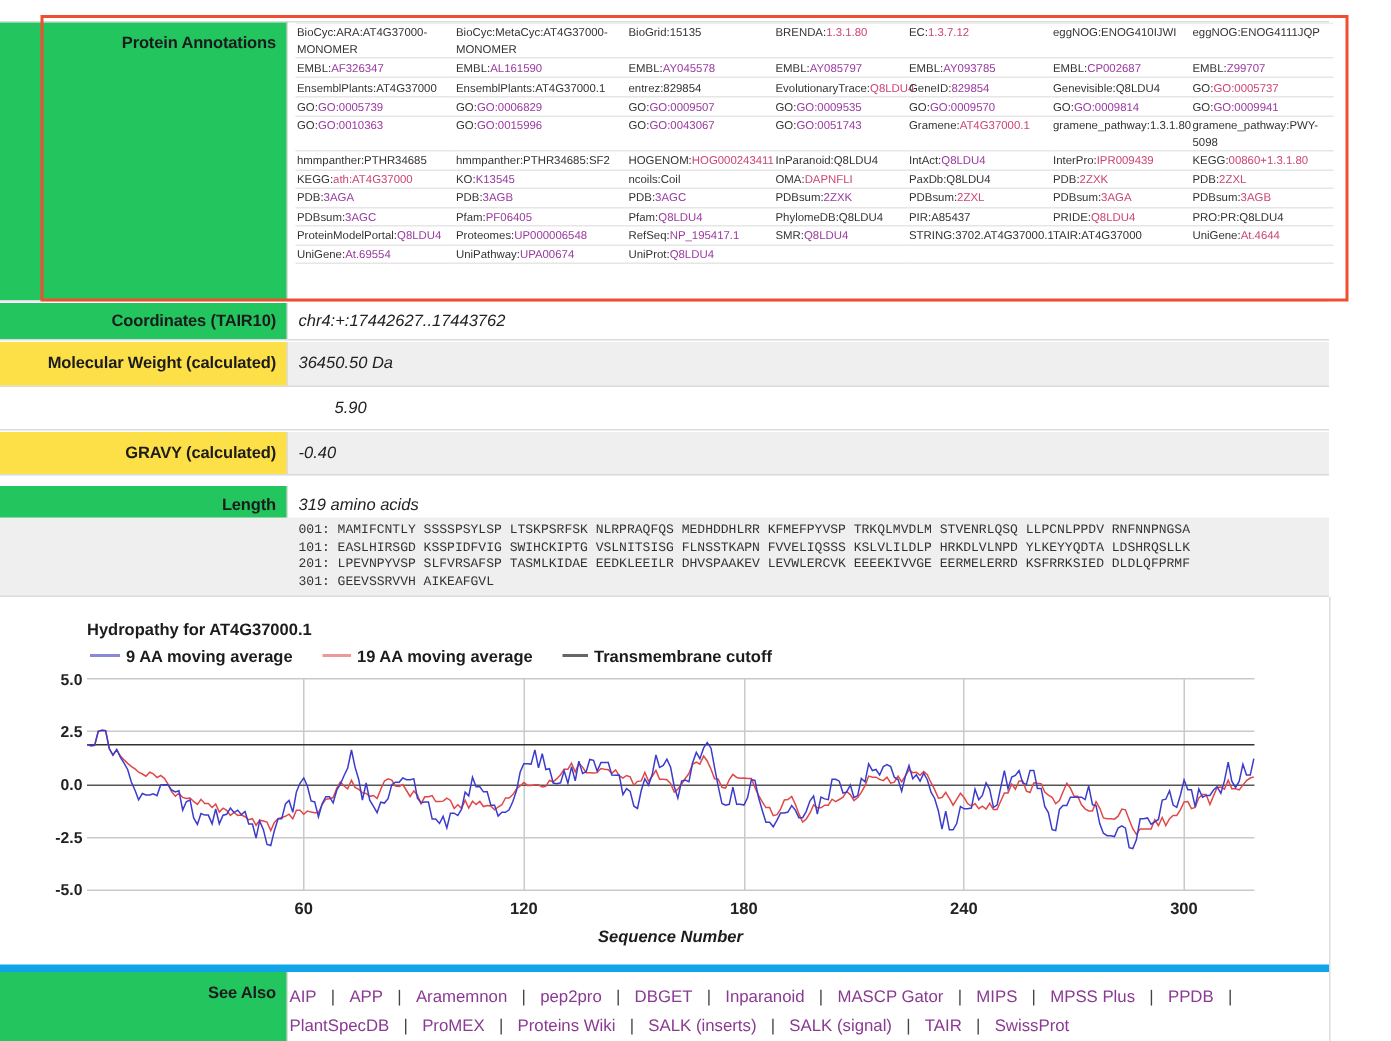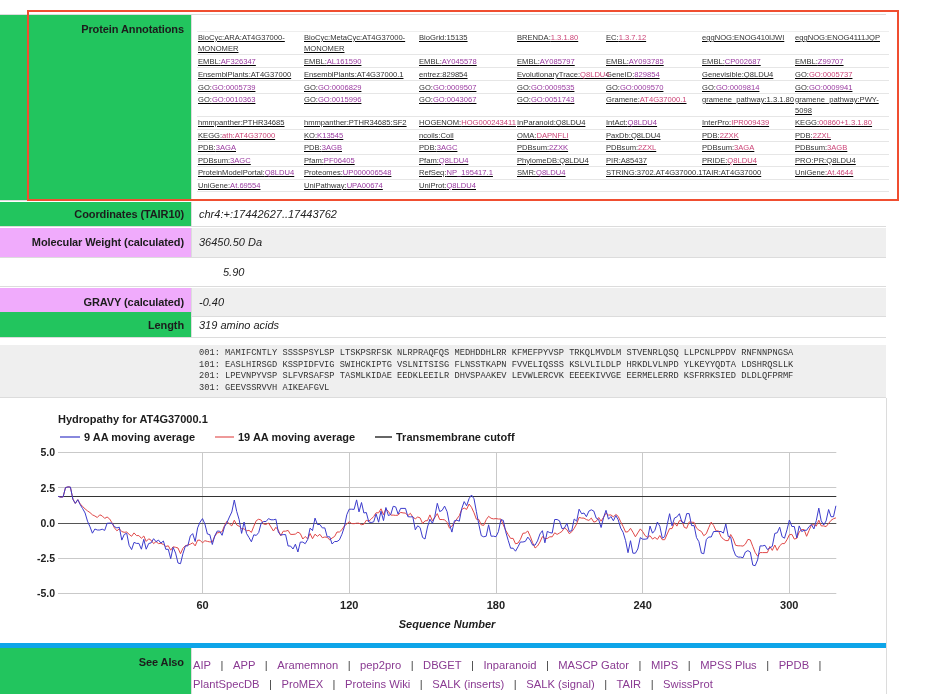--- a/index.html
+++ b/index.html
@@ -3,22 +3,22 @@
 <style>
 *{margin:0;padding:0;box-sizing:border-box;}
 html,body{width:927px;height:694px;background:#fff;font-family:"Liberation Sans",sans-serif;position:relative;overflow:hidden;}
 .abs{position:absolute;}
 .row{position:absolute;left:0;width:886px;border-bottom:1px solid #dcdcdc;}
 .lab{position:absolute;left:0;top:0;bottom:0;width:192px;background:#22c55e;border-right:1px solid #dcdcdc;}
 .lab span{position:absolute;right:7px;font-weight:bold;font-size:11px;color:#1c1c1c;letter-spacing:-0.1px;white-space:nowrap;}
 .val{position:absolute;left:193px;right:0;top:0;bottom:0;}
 .vtext{position:absolute;left:6px;font-size:11px;color:#222;font-style:italic;}
 .stripe{background:#efefef;}
-.stripe .lab{background:#f0abfc;}
-table.anno{border-collapse:collapse;table-layout:fixed;width:692px;margin-left:4px;margin-top:16px;text-decoration:underline;}
+.stripe .lab{background:#fde047;}
+table.anno{border-collapse:collapse;table-layout:fixed;width:692px;margin-left:4px;margin-top:0;}
 table.anno td{font-size:7.6px;color:#333;vertical-align:top;padding:1px 2px 0 1px;border-top:1px solid #e6e6e6;line-height:11px;}
 table.anno tr:first-child td{border-top:1px solid #eee;}
 table.anno tr.tall td{height:21.5px;line-height:10.5px;}
 table.anno tr.sm td{line-height:10.5px;}
 table.anno tr.last td{border-bottom:1px solid #e6e6e6;}
 .v{color:#9a3aa0;}
 .p{color:#cc4477;}
 .seq{font-family:"Liberation Mono",monospace;font-size:8.7px;line-height:11.5px;color:#333;white-space:pre;}
 .lab span.blast{color:#8a3a92;}
 a{color:#8a3a92;text-decoration:none;font-size:11.2px;}
@@ -177,21 +177,21 @@
 
 <div class="row stripe" style="top:288px;height:29px;">
   <div class="lab">
       <span style="top:8px;">GRAVY (calculated)</span>
     </div>
   <div class="val">
       <div class="vtext" style="top:8px;">-0.40</div>
     </div>
 </div>
 
-<div class="row" style="top:312px;height:26px;">
+<div class="row" style="top:324px;height:26px;">
   <div class="lab">
       <span style="top:7px;">Length</span>
     </div>
   <div class="val">
       <div class="vtext" style="top:7px;">319 amino acids</div>
     </div>
 </div>
 
 <div class="row stripe" style="top:345px;height:53px;">
   <div class="val">

